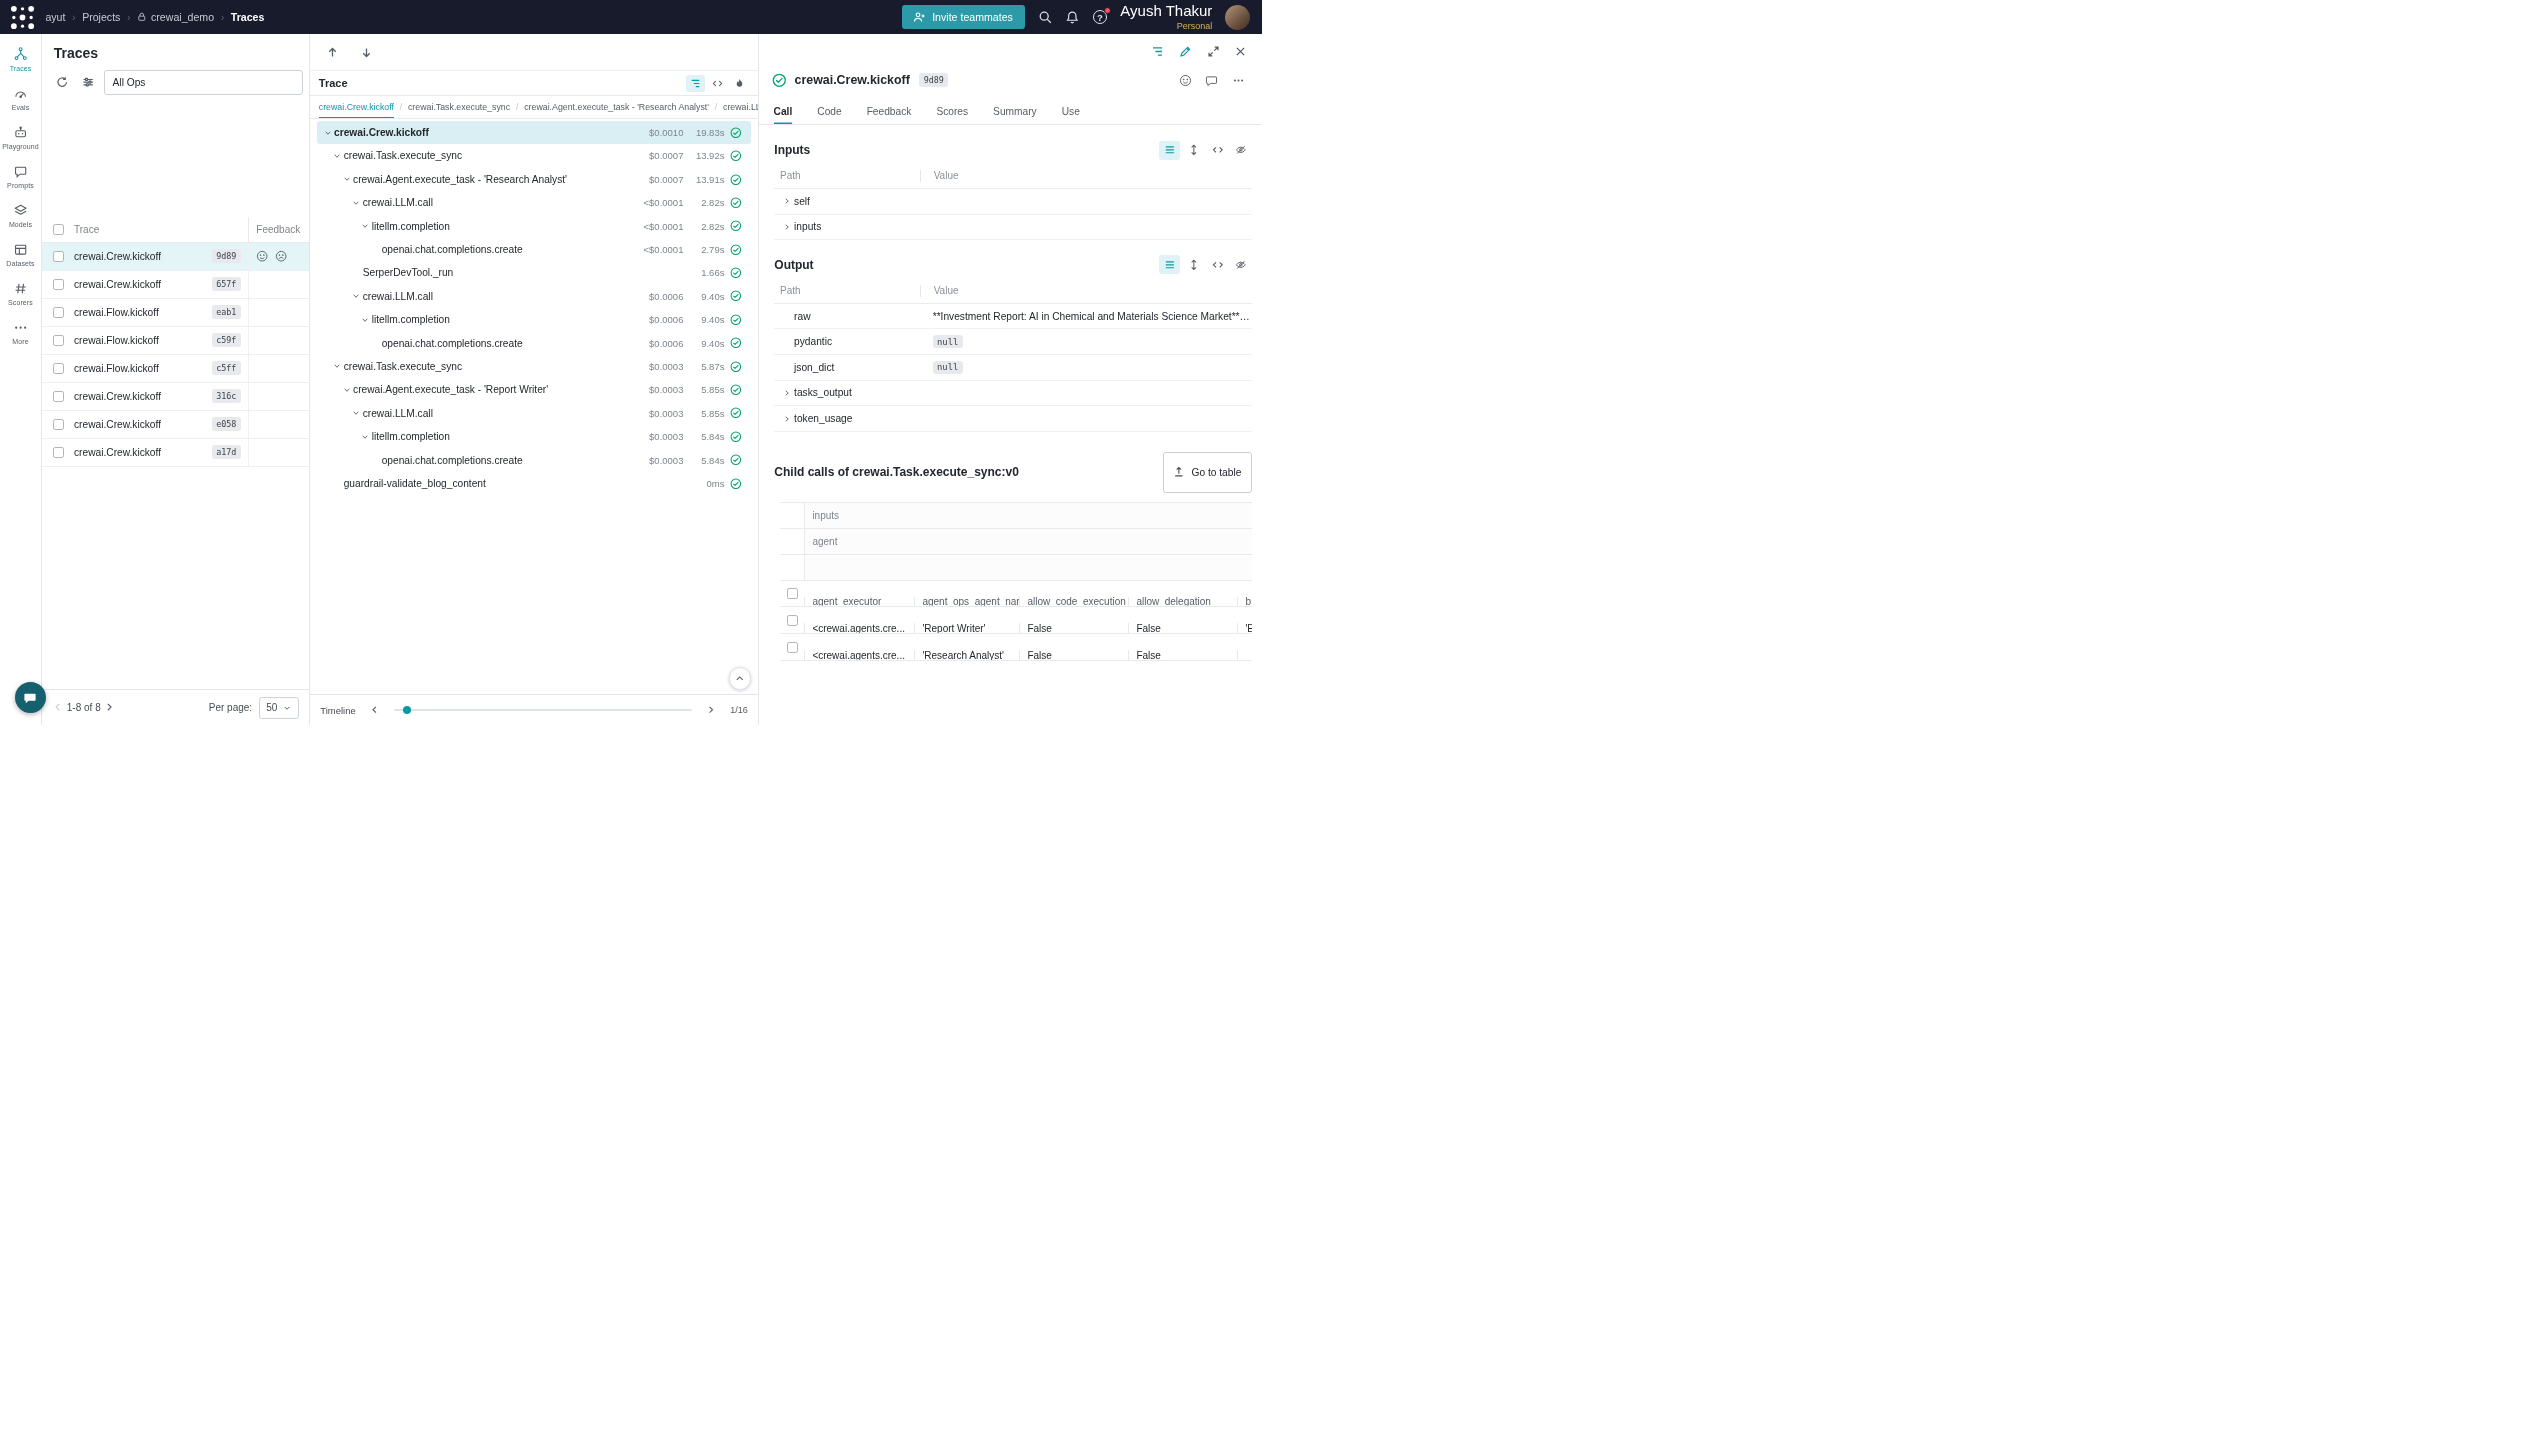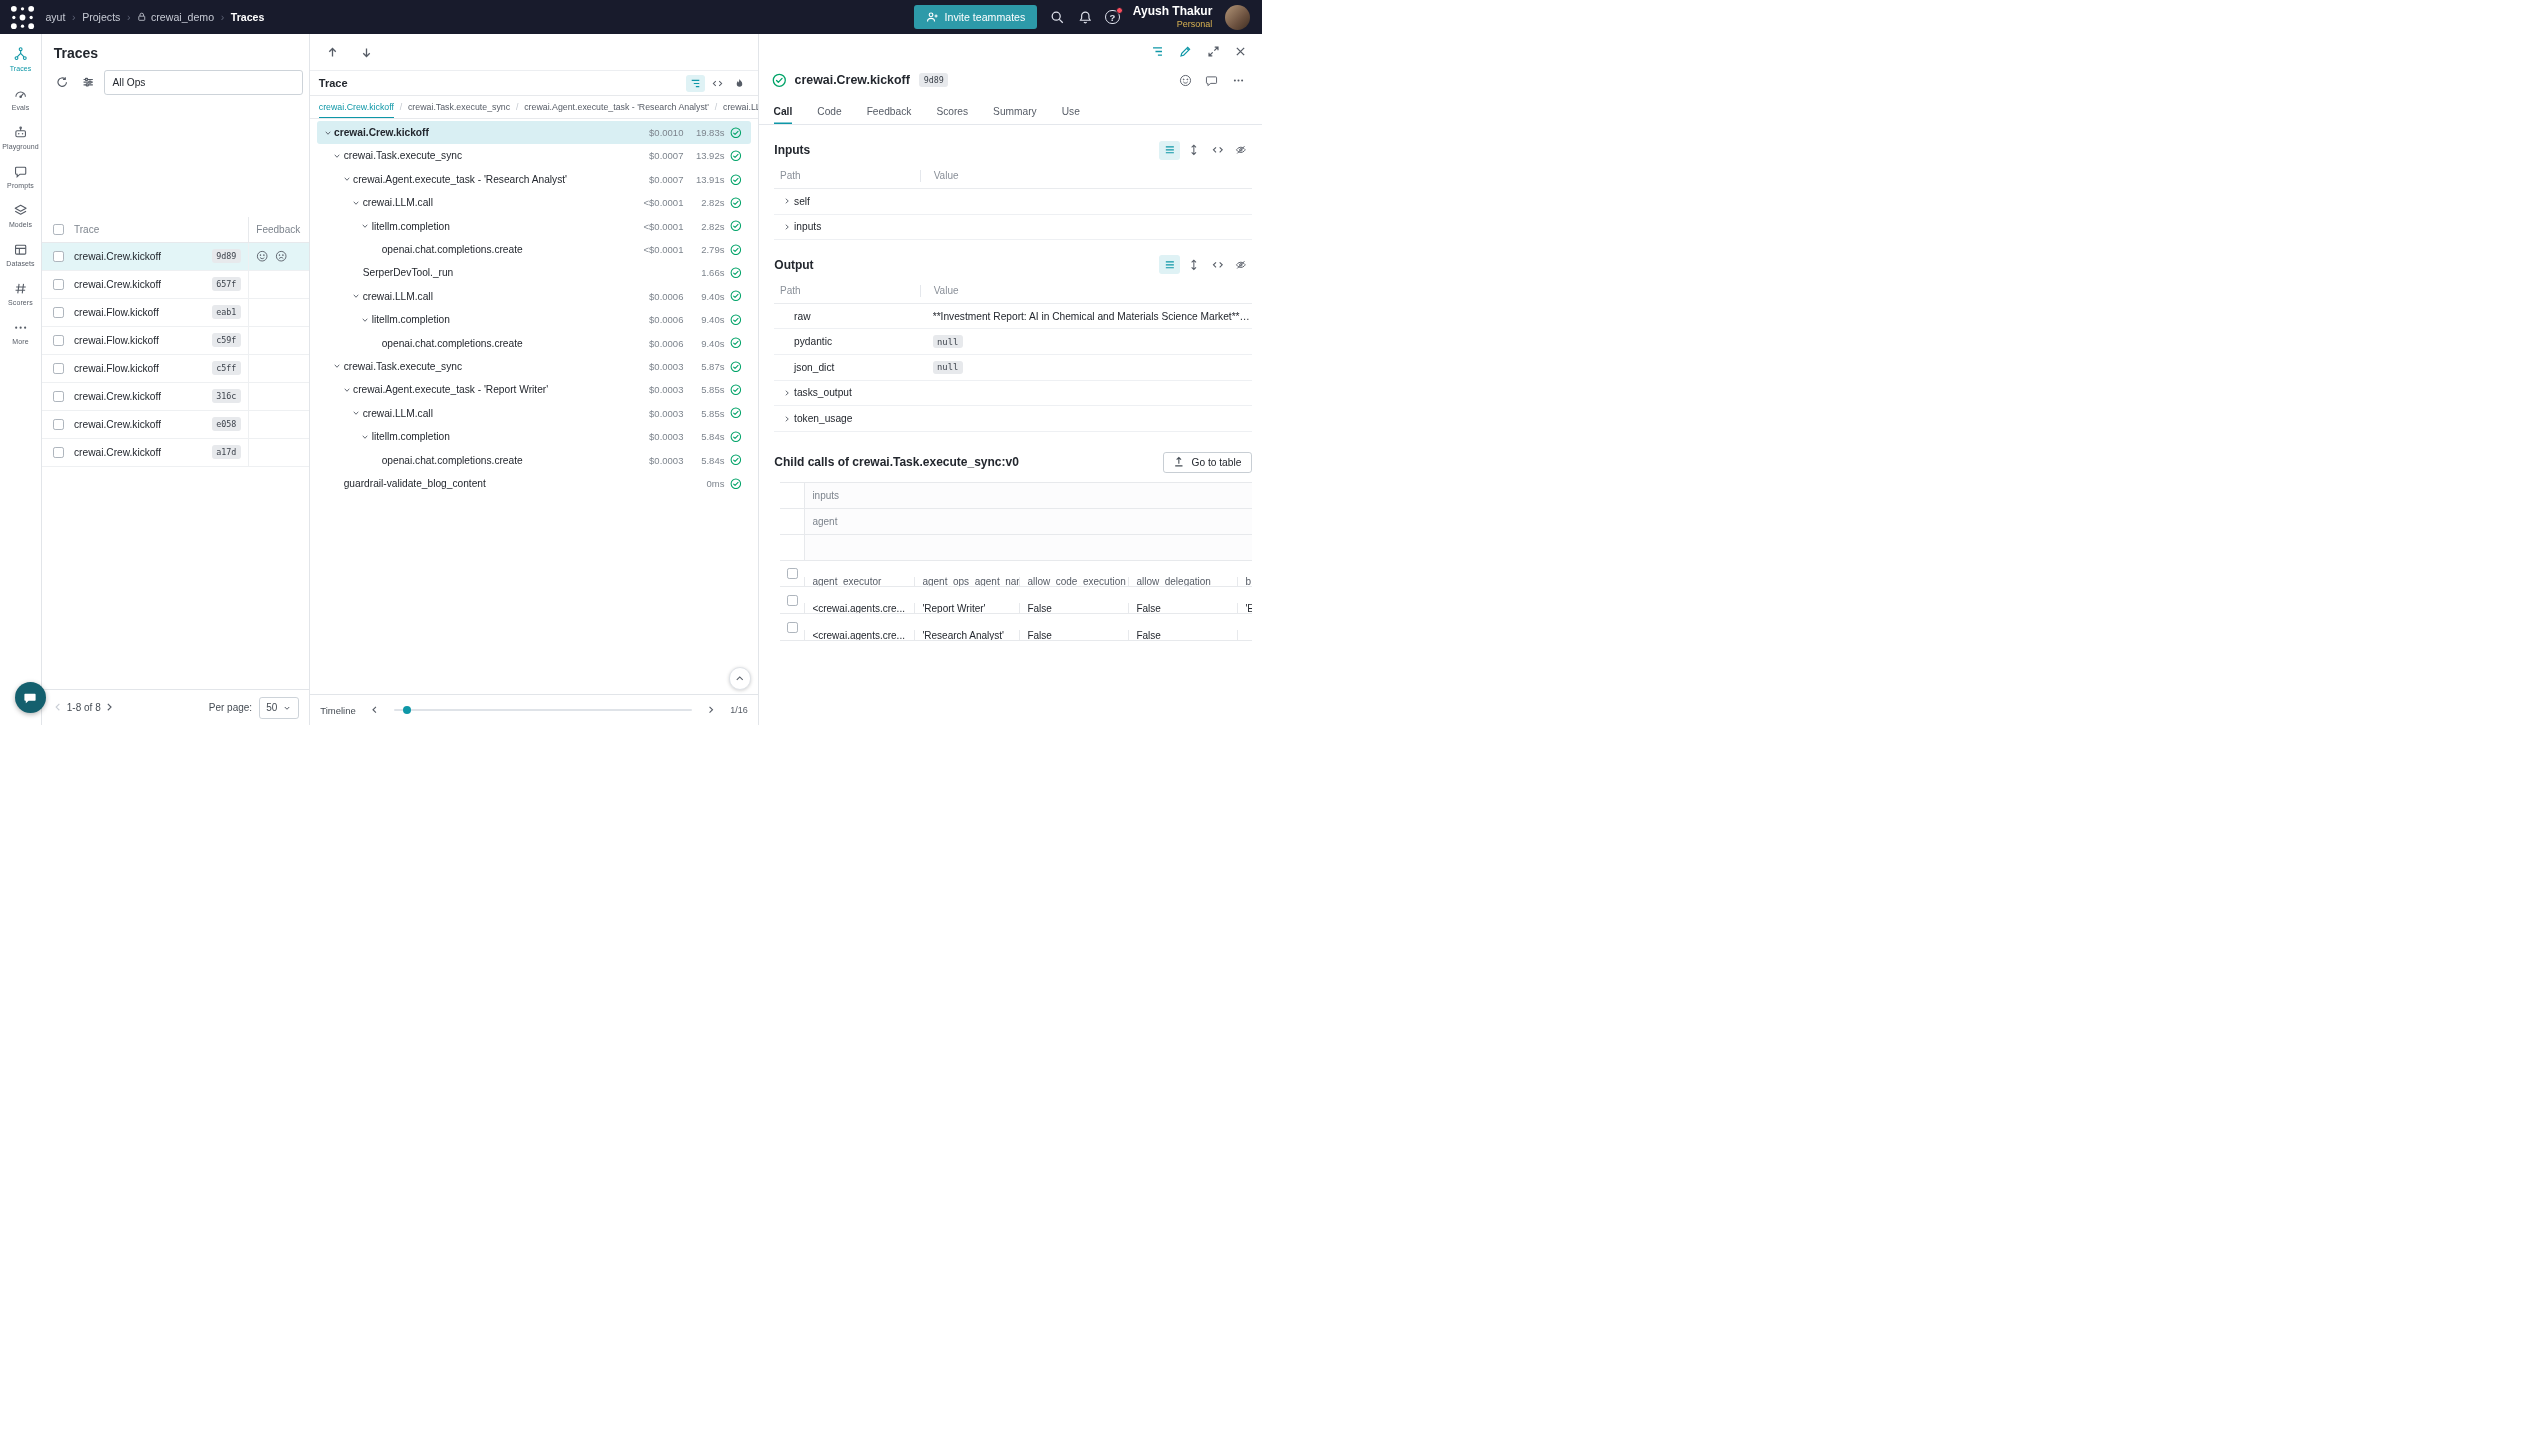--- a/index.html
+++ b/index.html
@@ -16,21 +16,21 @@
   .bc .sep { color:#5c6274; }
   .bc .crumb { cursor:pointer; display:flex; align-items:center; gap:4.4px; white-space:nowrap; }
   .bc .crumb.current { color:#fff; font-weight:700; }
   .tb-right { margin-left:auto; display:flex; align-items:center; gap:13px; }
   .invite-btn { display:flex; align-items:center; gap:6.6px; background:#2d9aa9; color:#fff; border:none; height:24px; padding:0 11.7px; border-radius:2.9px; font-size:10.6px; font-family:inherit; cursor:pointer; }
   .tb-icon { color:#dfe2ec; width:14.6px; height:14.6px; position:relative; cursor:pointer; }
   .help-wrap { position:relative; }
   .help-circ { width:14.6px; height:14.6px; border:1.2px solid #dfe2ec; border-radius:50%; color:#dfe2ec; font-size:9.5px; font-weight:700; display:flex; align-items:center; justify-content:center; cursor:pointer; }
   .red-dot { position:absolute; top:-2.9px; right:-3.7px; width:7.3px; height:7.3px; background:#fb4d5d; border-radius:50%; border:1.5px solid #181b2c; }
   .user-meta { text-align:right; line-height:1.25; }
-  .user-name { color:#fff; font-size:12px; font-weight:700; }
+  .user-name { color:#fff; font-size:15px; font-weight:400; }
   .user-scope { color:#d8b152; font-size:9px; }
   .avatar { width:25px; height:25px; border-radius:50%; background:linear-gradient(135deg,#a78b6f 10%,#6d5240 60%,#3c2d22); cursor:pointer; flex-shrink:0; }
 
   
   .main { flex:1; min-height:0; display:flex; position:relative; }
 
   
   .sidebar { width:42px; flex:0 0 42px; border-right:0.7px solid #e2e5e9; display:flex; flex-direction:column; align-items:center; padding-top:7.3px; gap:4.4px; background:#fff; }
   .sb-item { width:39px; padding:5.1px 0 4.4px; display:flex; flex-direction:column; align-items:center; gap:2.9px; color:#565c66; cursor:pointer; border-radius:4.4px; }
   .sb-item .sb-icon svg { width:15.3px; height:15.3px; }
@@ -132,21 +132,21 @@
   .kv-path-h { width:146px; padding-left:5.8px; flex-shrink:0; }
   .kv-value-h { border-left:0.7px solid #e4e7ec; padding-left:12.4px; line-height:11.7px; }
   .kv-row { display:flex; align-items:center; min-height:25.6px; border-bottom:0.7px solid #eef0f3; font-size:10.2px; }
   .kv-path { width:146px; flex-shrink:0; display:flex; align-items:center; gap:0; padding-left:5.8px; }
   .kv-chev { width:14px; height:14px; display:flex; align-items:center; justify-content:center; color:#565c66; cursor:pointer; }
   .kv-chev svg { width:8px; height:8px; }
   .kv-value { flex:1; min-width:0; padding-left:12.4px; display:flex; align-items:center; }
   .kv-text { white-space:nowrap; overflow:hidden; text-overflow:ellipsis; }
   .code-badge { font-family:"DejaVu Sans Mono",monospace; font-size:8.8px; background:#e7e9ec; color:#3d434c; padding:1.5px 4.4px; border-radius:2.9px; }
   .cc-head { margin-top:20px; display:flex; align-items:center; }
-  .goto-btn { margin-left:auto; display:flex; align-items:center; gap:6.6px; height:21px; padding:0 9.5px; border:0.7px solid #c8ced4; border-radius:2.9px; background:#fff; font-size:10.2px; font-family:inherit; color:#23272e; cursor:pointer; }
+  .goto-btn { margin-left:auto; display:flex; align-items:center; gap:6.6px; height:41px; padding:0 9.5px; border:0.7px solid #c8ced4; border-radius:2.9px; background:#fff; font-size:10.2px; font-family:inherit; color:#23272e; cursor:pointer; }
   .goto-btn svg { width:11.7px; height:11.7px; color:#454c54; }
   .child-table { margin:9.5px 0 0 5.8px; border-top:0.7px solid #e7e9ec; overflow:hidden; }
   .ct-grouprow, .ct-headrow, .ct-datarow { display:flex; align-items:stretch; border-bottom:0.7px solid #e7e9ec; min-width:0; }
   .ct-grouprow { height:26px; }
   .ct-headrow { height:26px; }
   .ct-datarow { height:27px; }
   .ct-cbcell { width:24px; flex-shrink:0; display:flex; align-items:center; justify-content:center; }
   .ct-groupcell { flex:1; display:flex; align-items:center; padding-left:7.3px; border-left:0.7px solid #e7e9ec; color:#7d848d; font-size:10px; background:#fcfcfd; }
   .ct-cell { display:flex; align-items:center; padding:0 7.3px; border-left:0.7px solid #e7e9ec; font-size:10px; white-space:nowrap; overflow:hidden; text-overflow:ellipsis; flex-shrink:0;margin-top:16px; }
   .ct-cell.ct-h { color:#565c66; }

